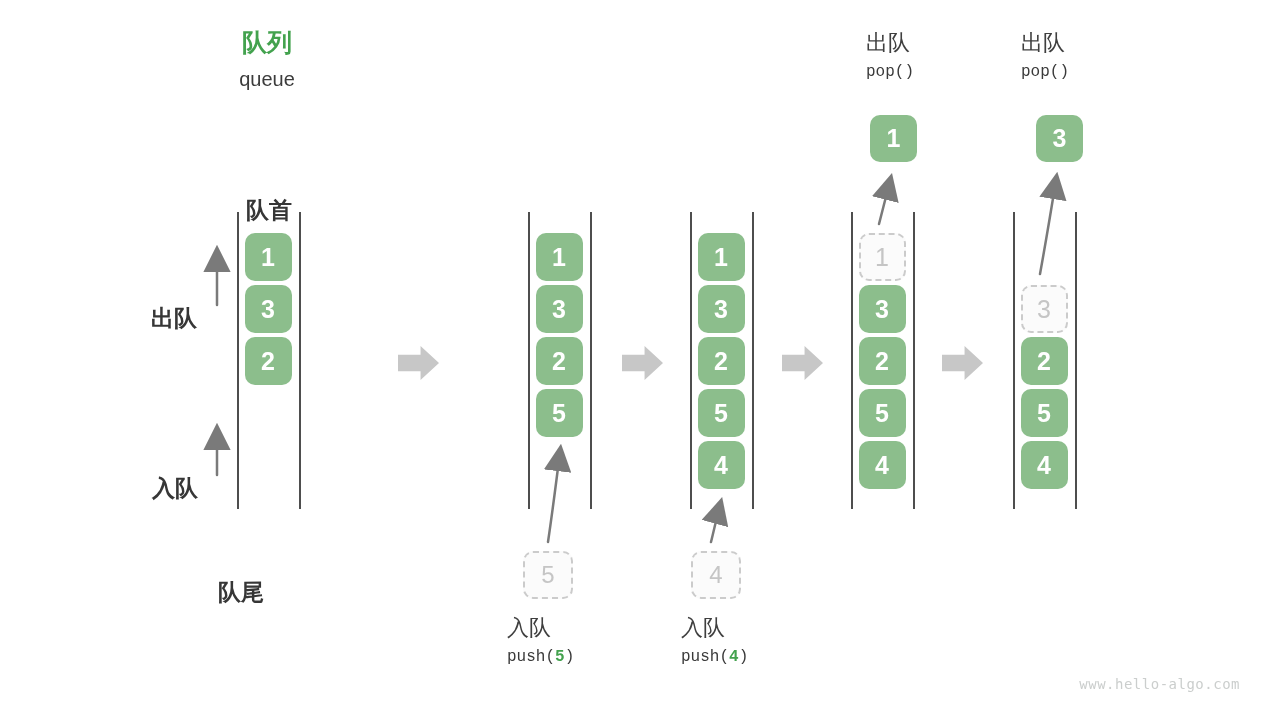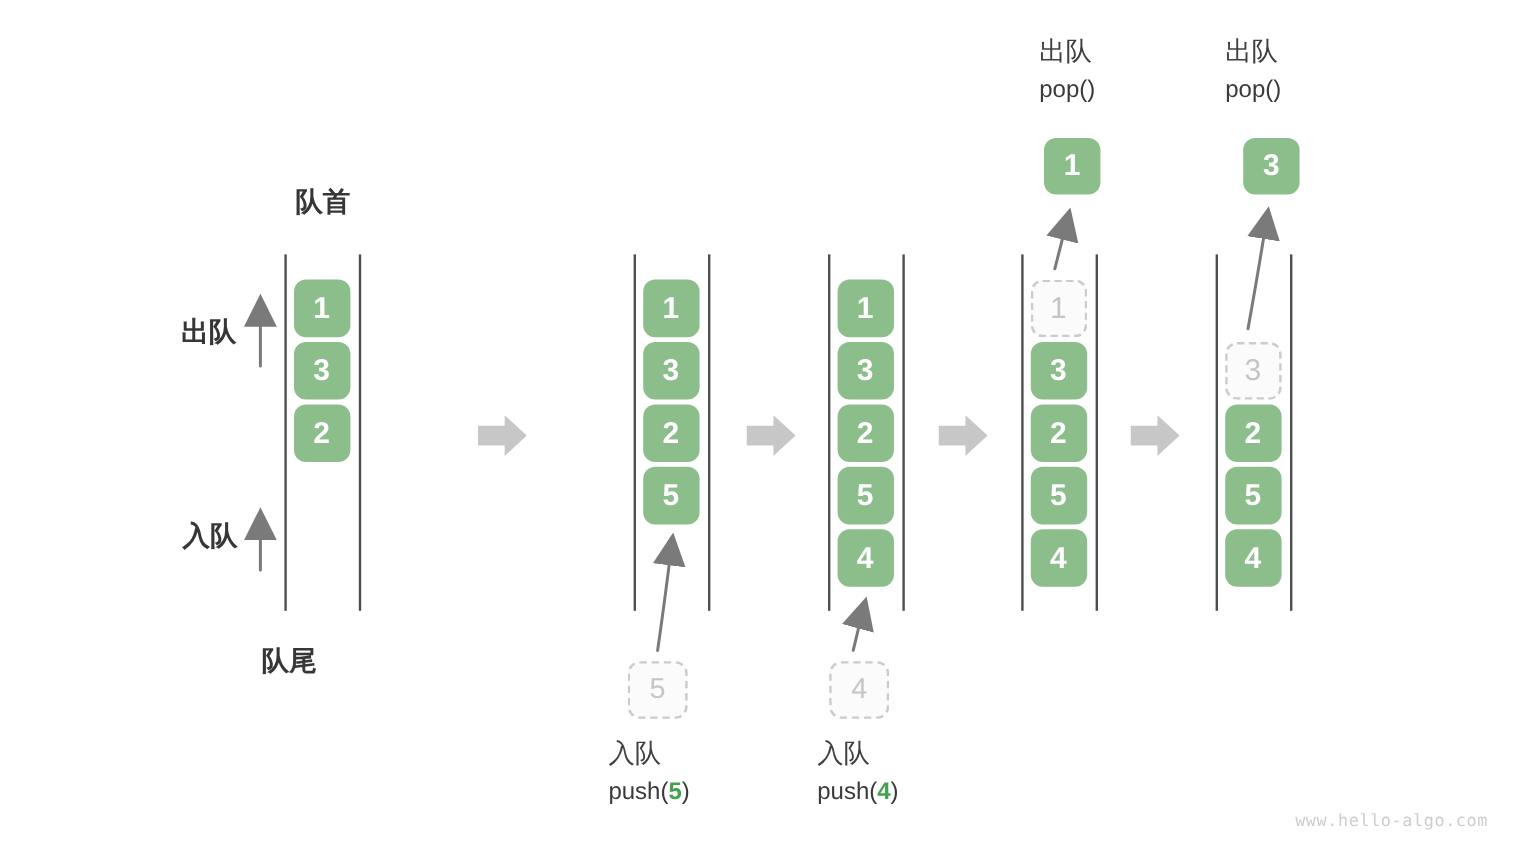--- a/index.html
+++ b/index.html
@@ -6,24 +6,24 @@
   .canvas{
     position:relative;width:1280px;height:720px;background:#ffffff;overflow:hidden;
     font-family:"Liberation Sans","DejaVu Sans",sans-serif;color:#3c3c3c;
   }
   .abs{position:absolute;}
   
   .title-group{position:absolute;left:217px;top:28px;width:100px;text-align:center;}
   .zh-title{font-size:25px;font-weight:700;color:#43A24E;line-height:1.15;}
   .en-sub{font-size:20px;color:#3c3c3c;margin-top:11px;}
   
-  .zh-bold{font-size:23px;font-weight:700;color:#363636;line-height:1.1;}
+  .zh-bold{font-size:23px;font-weight:700;color:#363636;line-height:1.1;margin-top:42px;}
   .zh-reg{font-size:22px;font-weight:500;color:#3f3f3f;line-height:1.1;}
   
-  .mono{font-family:Liberation Sans, sans-serif;font-size:20px;color:#3a3a3a;line-height:1.1;}
+  .mono{font-family:Liberation Mono, monospace;font-size:16px;color:#3a3a3a;line-height:1.1;}
   .green-arg{color:#43A24E;font-weight:700;}
   
   .queue-column{position:absolute;width:63.5px;height:297px;}
   .wall{position:absolute;top:0;width:1.5px;height:100%;background:#4e4e4e;}
   .box{
     position:absolute;width:47px;height:48px;border-radius:10px;
     display:flex;align-items:center;justify-content:center;
     font-weight:700;font-size:25px;
   }
   .green-box{background:#8CBE8C;color:#ffffff;}
@@ -55,20 +55,24 @@
     position:absolute;right:40px;top:676px;
     font-family:"DejaVu Sans Mono","Liberation Mono",monospace;
     font-size:14px;color:#CBCECD;letter-spacing:0.5px;
   }
 </style>
 </head>
 <body>
 
 <div class="canvas">
 
+  <div class="title-group">
+    <div class="zh-title">队列</div>
+    <div class="en-sub">queue</div>
+  </div>
 
   <div class="abs zh-bold" style="left:219px;top:156px;width:100px;text-align:center;">队首</div>
   <div class="abs zh-bold" style="left:218px;top:538px;width:100px;text-align:left;">队尾</div>
 
   <div class="abs zh-bold" style="left:151px;top:264px;">出队</div>
   <div class="abs zh-bold" style="left:152px;top:434px;">入队</div>
 
   <svg class="overlay" width="1280" height="720" viewBox="0 0 1280 720">
     <defs>
       <marker id="ah" viewBox="0 0 10 10" refX="7" refY="5" markerWidth="11" markerHeight="11" orient="auto">

